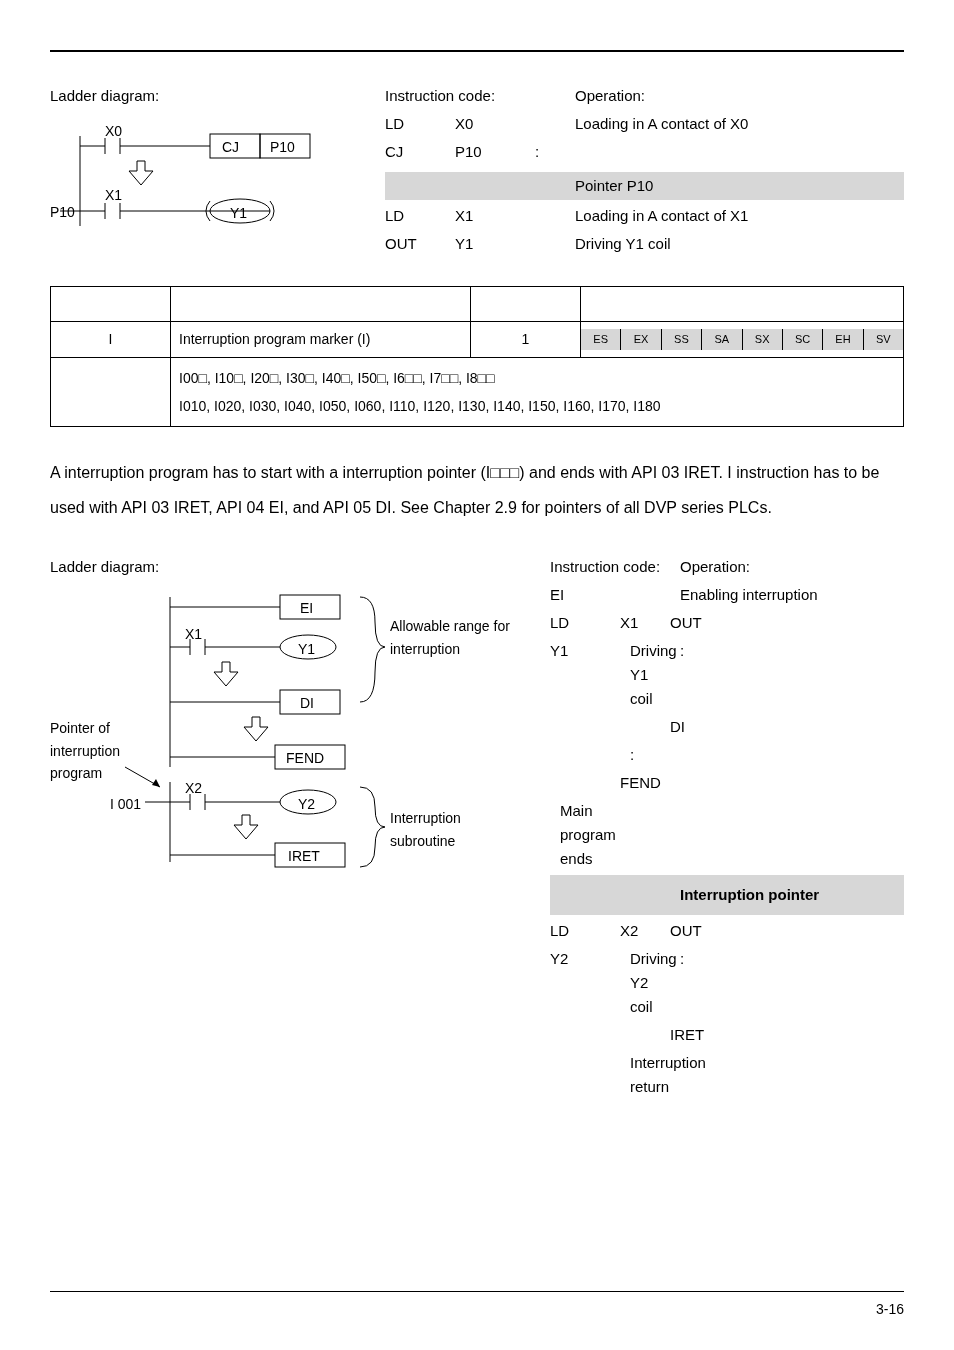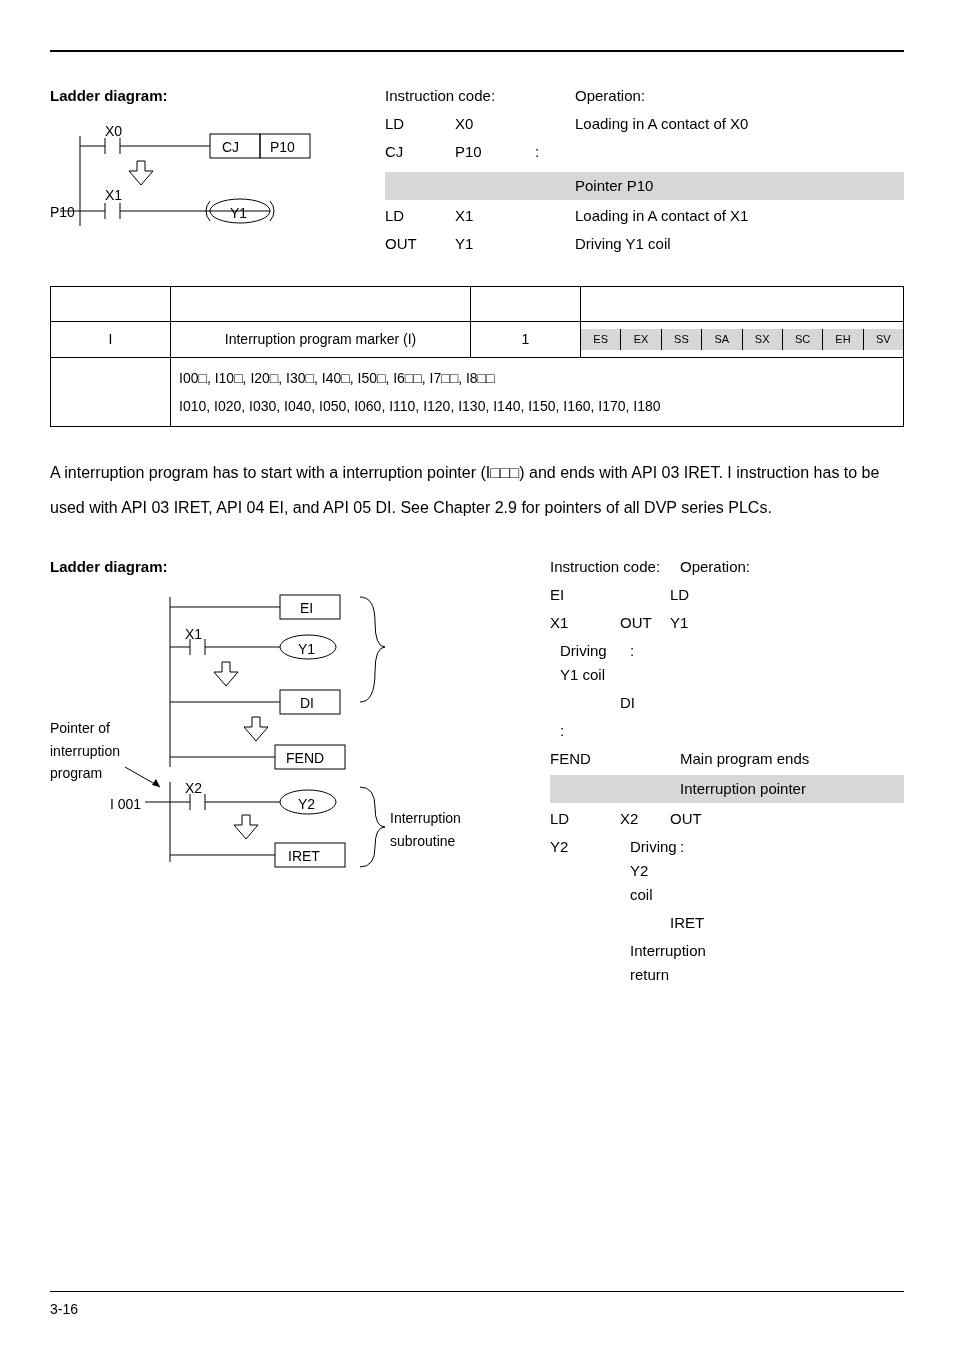--- a/index.html
+++ b/index.html
@@ -10,36 +10,36 @@
     background: #fff;
     width: 954px;
     height: 1350px;
     position: relative;
     padding: 50px 50px 0 50px;
     line-height: 1.6;
   }
   .topline { border-top: 2px solid #000; margin-bottom: 32px; }
   .section1 { display: flex; gap: 30px; }
   .ladder1-col { width: 305px; }
-  .lbl { margin-bottom: 8px; font-weight: bold; }
+  .lbl { margin-bottom: 8px; }
   .ladder1 { position: relative; width: 280px; height: 130px; }
   .ladder1 svg { position: absolute; top: 0; left: 0; }
   .ladder1 .txt { position: absolute; font-size: 14px; }
   .instr-col { flex: 1; }
   .instr-grid { display: grid; grid-template-columns: 70px 70px 1fr; row-gap: 4px; }
   .instr-grid .hdrcell { font-size: 15px; }
   .instr-grid .op-hdr { margin-left: 50px; }
   .instr-grid .opcell { margin-left: 50px; }
   .hlrow { background: #d7d7d7; grid-column: 1 / -1; display: grid; grid-template-columns: 70px 70px 1fr; padding: 2px 0; }
   .hlrow .opcell { margin-left: 50px; }
 
   .table1 { width: 100%; border-collapse: collapse; margin-top: 30px; font-size: 14px; }
   .table1 td, .table1 th { border: 1px solid #000; padding: 6px 8px; vertical-align: middle; }
   .table1 .narrow { width: 120px; text-align: center; }
-  .table1 .mnem { width: 300px; text-align: center; }
+  .table1 .mnem { width: 300px; }
   .table1 .opnd { width: 110px; text-align: center; }
   .typecells { padding: 0 !important; }
   .typecells .trow { display: flex; }
   .typecells .tcell { flex: 1; text-align: center; font-size: 11px; border-right: 1px solid #000; padding: 2px 0; background: #d7d7d7; }
   .typecells .tcell:last-child { border-right: none; }
   .typecells .toprow { height: 18px; }
   .rangecell { padding: 8px 10px; line-height: 2; }
   .rangelbl { width: 120px; text-align: center; }
 
   .para { margin-top: 28px; line-height: 2.2; font-size: 16px; }
@@ -47,24 +47,24 @@
   .section2 { margin-top: 30px; display: flex; gap: 20px; }
   .ladder2-col { width: 480px; }
   .ladder2 { position: relative; width: 470px; height: 300px; }
   .ladder2 svg { position: absolute; top: 0; left: 0; }
   .ladder2 .txt { position: absolute; font-size: 14px; }
   .ladder2 .sidetxt { position: absolute; font-size: 14px; text-align: left; }
 
   .instr2-col { flex: 1; }
   .instr2-grid { display: grid; grid-template-columns: 70px 50px 1fr; row-gap: 4px; font-size: 15px; }
   .instr2-grid .opcell2 { margin-left: 10px; }
-  .hlrow2 { background: #d7d7d7; grid-column: 1 / -1; display: grid; grid-template-columns: 70px 50px 1fr; padding: 2px 0; }
+  .hlrow2 { background: #d7d7d7; grid-column: 1 / -1; display: grid; grid-template-columns: 70px 50px 1fr; padding: 8px 0; font-weight: bold; }
   .hlrow2 .opcell2 { margin-left: 10px; }
 
-  .footer { position: absolute; left: 50px; bottom: 30px; width: 854px; border-top: 1px solid #000; padding-top: 6px; font-size: 14px; }
+  .footer { position: absolute; left: 50px; bottom: 30px; width: 854px; border-top: 1px solid #000; padding-top: 6px; font-size: 14px; text-align: right; }
 </style>
 </head>
 <body>
 
 <div class="topline"></div>
 
 <div class="section1">
   <div class="ladder1-col">
     <div class="lbl">Ladder diagram:</div>
     <div class="ladder1">
@@ -217,32 +217,34 @@
       </svg>
       <span class="txt" style="left:250px;top:10px">EI</span>
       <span class="txt" style="left:135px;top:36px">X1</span>
       <span class="txt" style="left:248px;top:51px">Y1</span>
       <span class="txt" style="left:250px;top:105px">DI</span>
       <span class="txt" style="left:236px;top:160px">FEND</span>
       <span class="txt" style="left:135px;top:190px">X2</span>
       <span class="txt" style="left:60px;top:206px">I 001</span>
       <span class="txt" style="left:248px;top:206px">Y2</span>
       <span class="txt" style="left:238px;top:258px">IRET</span>
+      <div class="sidetxt" style="left:340px;top:28px;width:130px">Allowable range for interruption</div>
       <div class="sidetxt" style="left:0px;top:130px;width:90px">Pointer of interruption program</div>
       <div class="sidetxt" style="left:340px;top:220px;width:120px">Interruption subroutine</div>
     </div>
   </div>
 
   <div class="instr2-col">
     <div class="instr2-grid">
       <div style="grid-column:1 / 3">Instruction code:</div>
       <div class="opcell2">Operation:</div>
 
       <div>EI</div>
       <div></div>
+      <div class="opcell2">Enabling interruption</div>
 
       <div>LD</div>
       <div>X1</div>
 
       <div>OUT</div>
       <div>Y1</div>
       <div class="opcell2">Driving Y1 coil</div>
 
       <div style="padding-left:10px">:</div>
       <div></div>

